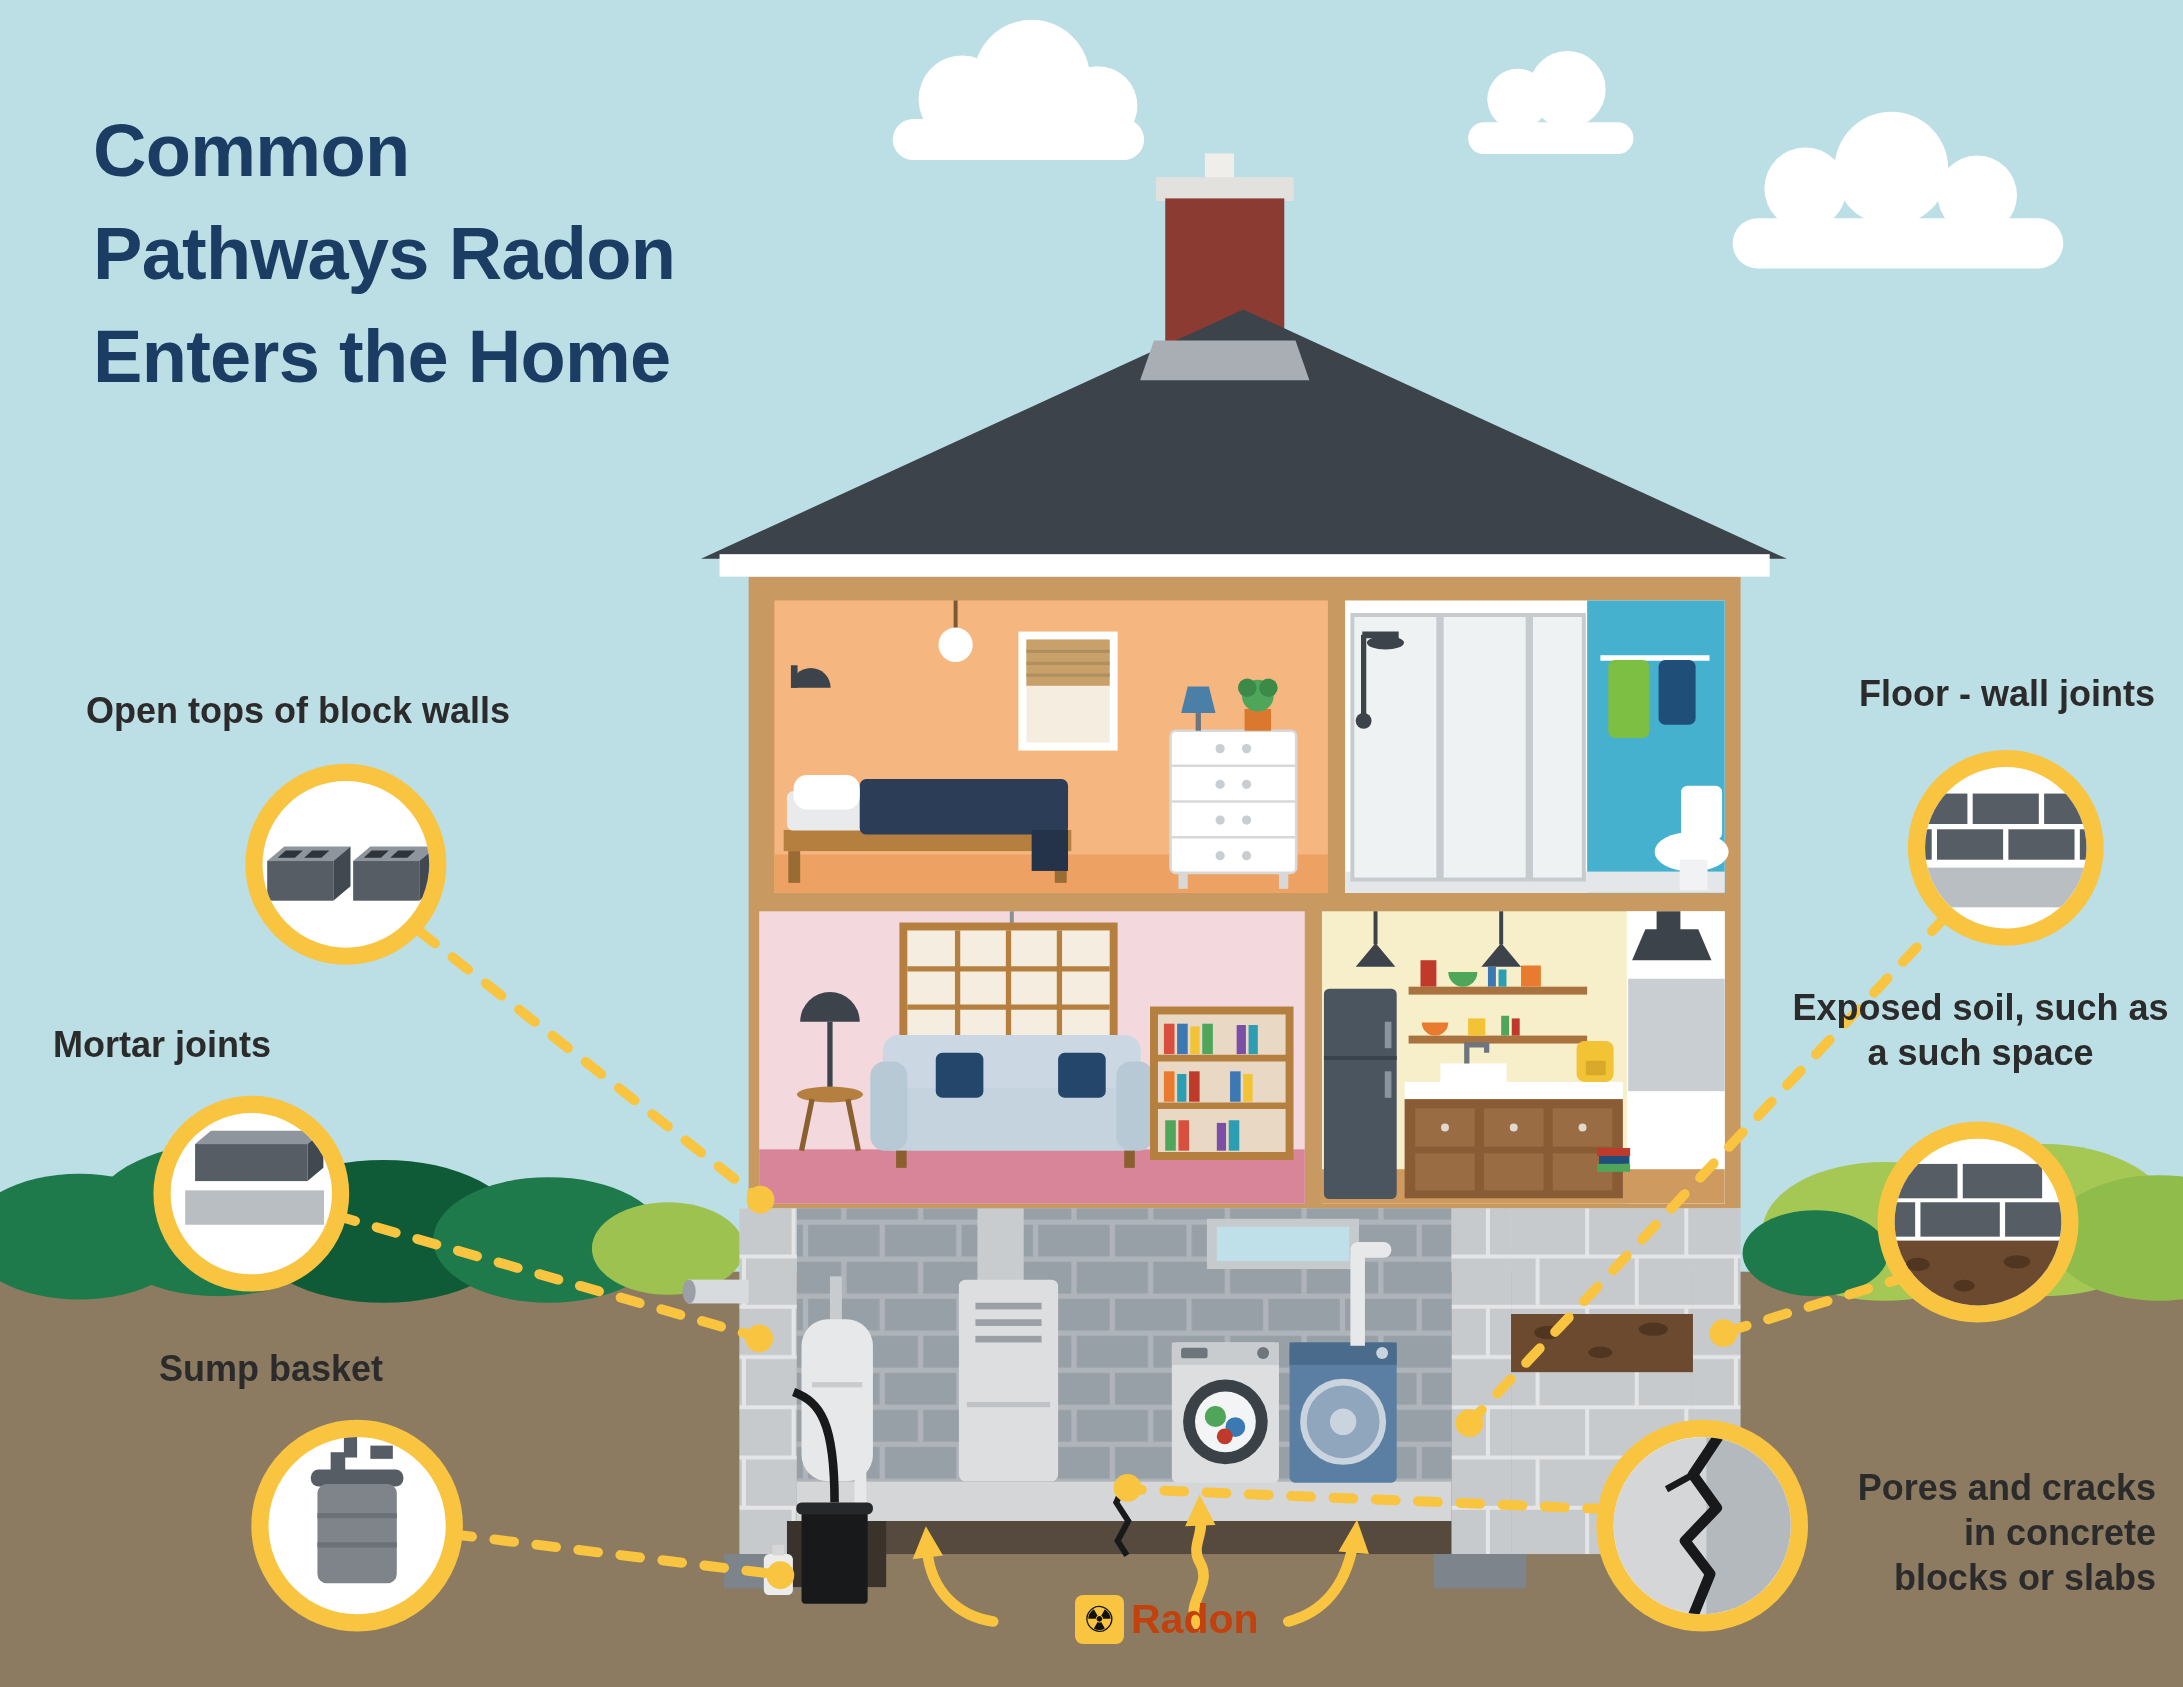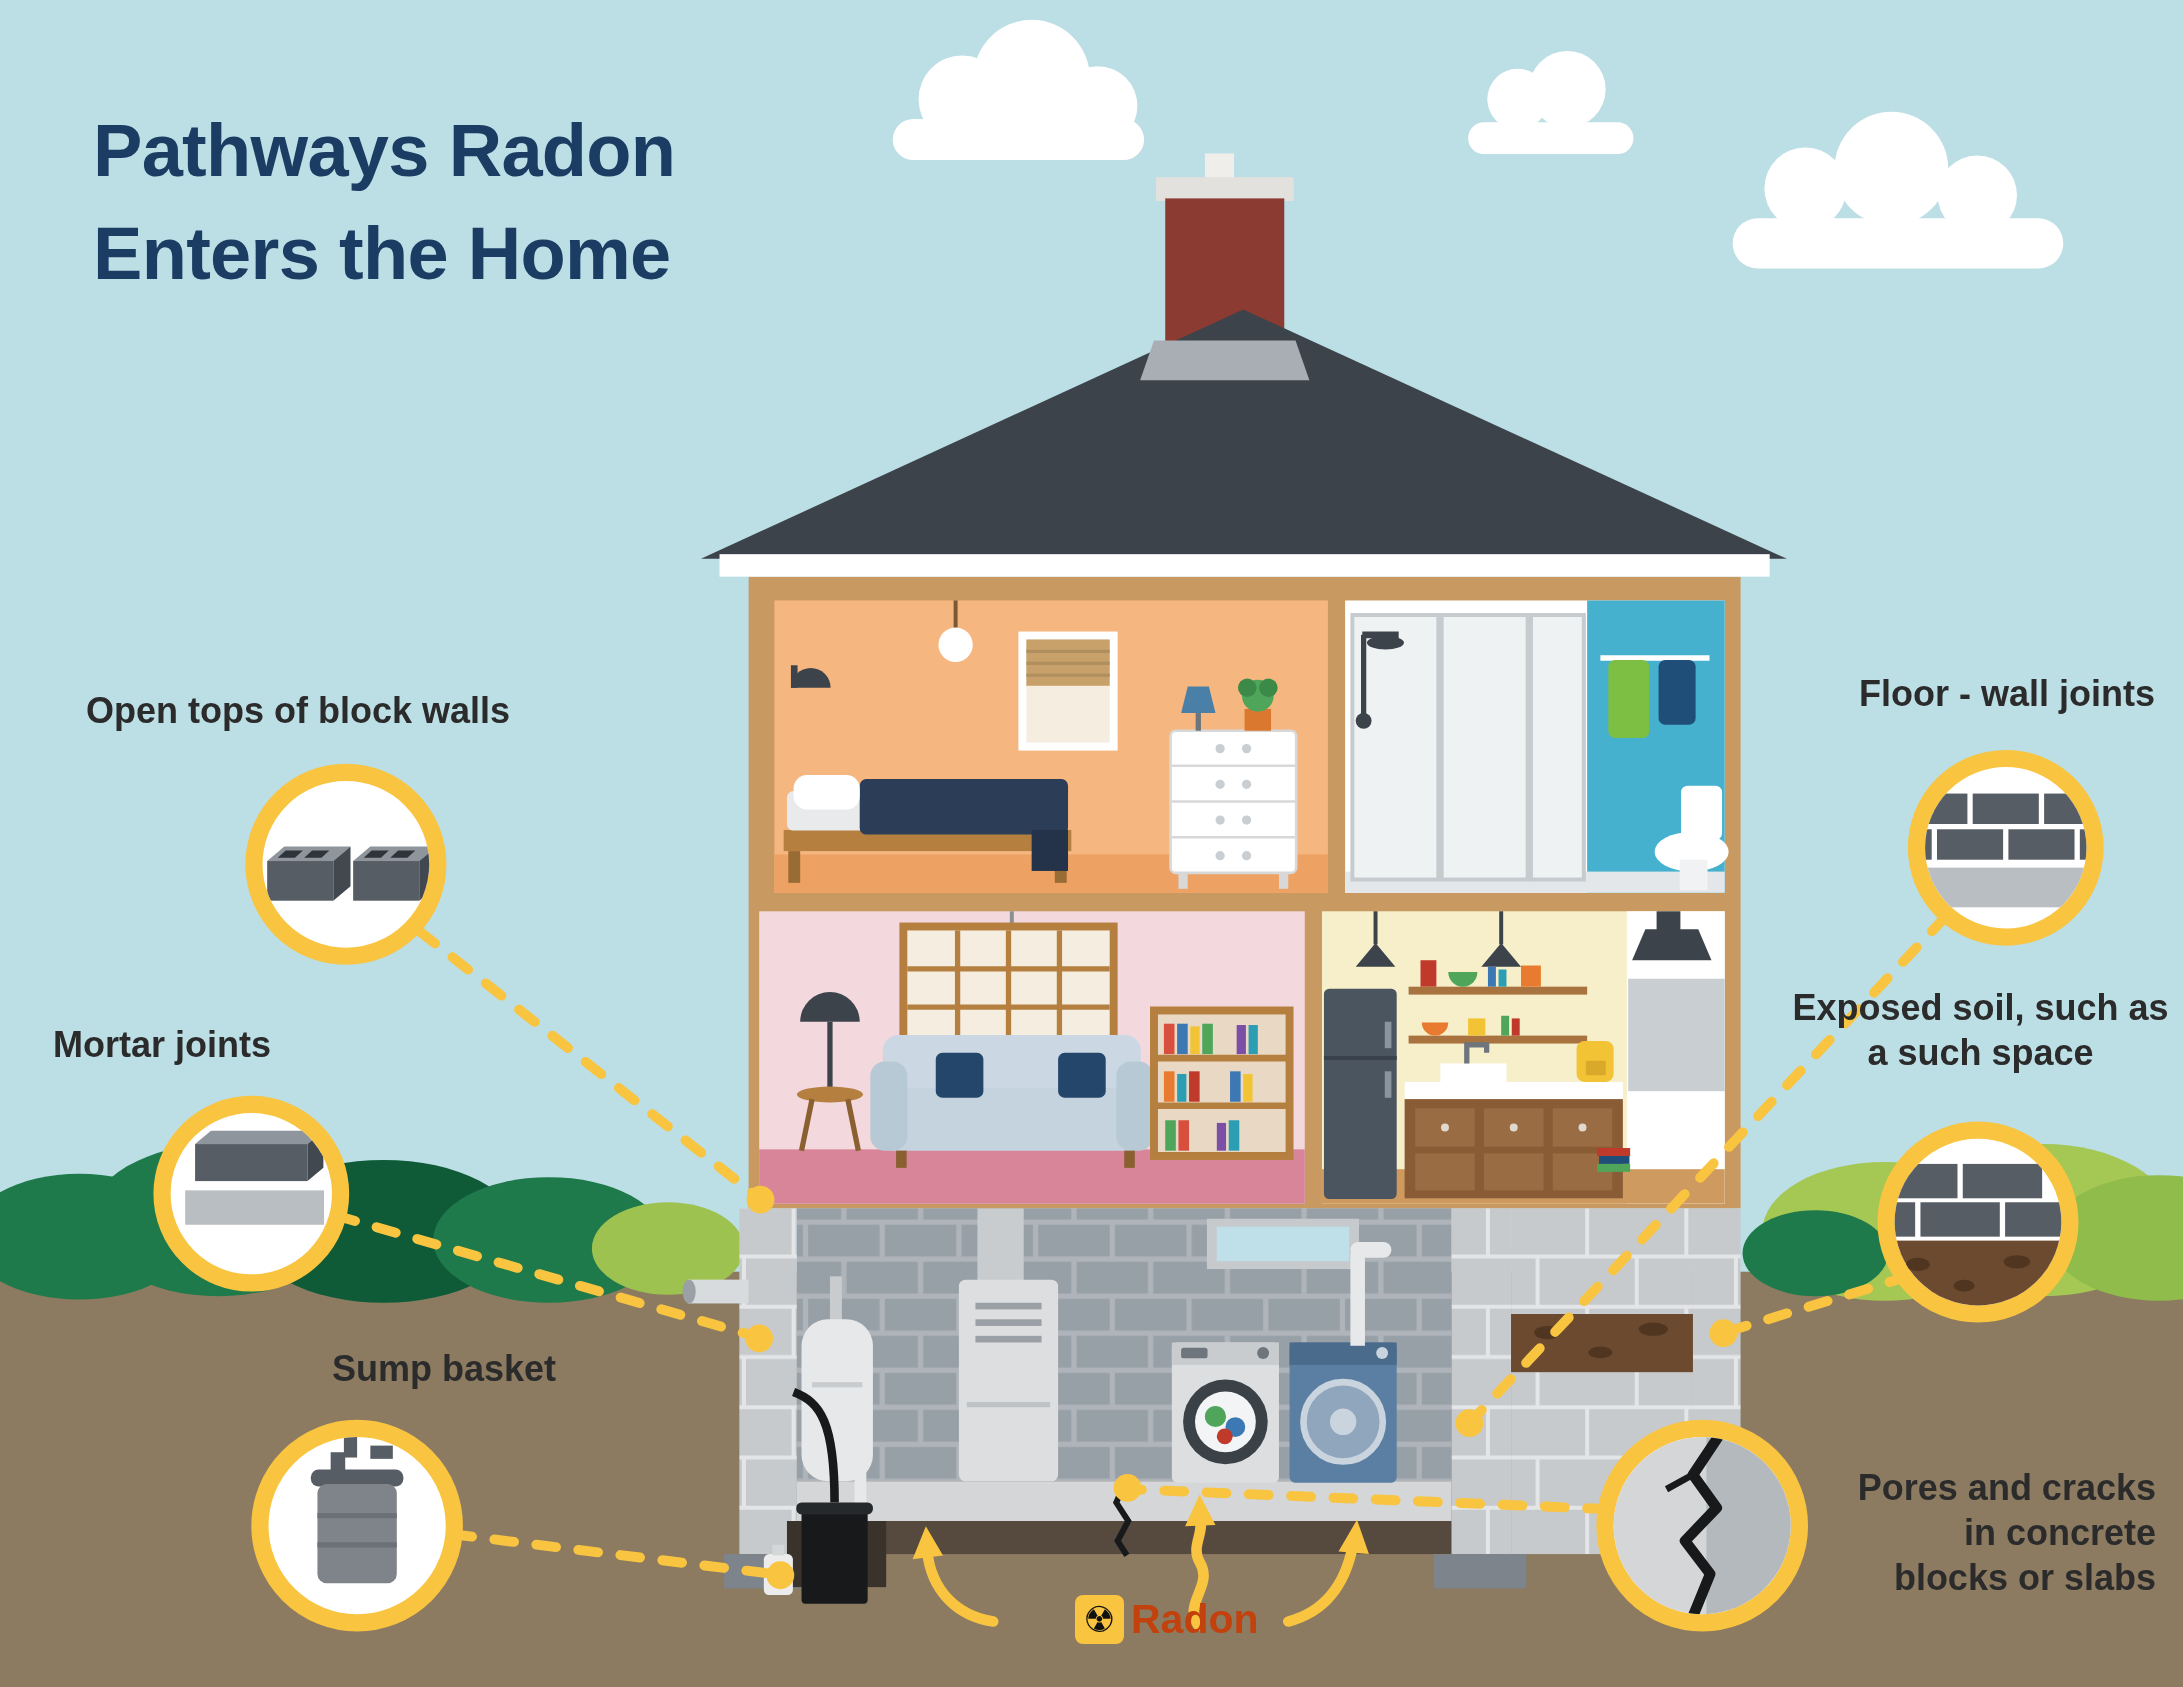--- a/index.html
+++ b/index.html
@@ -12,21 +12,21 @@
   .title{
     left:93px;top:99px;width:661px;
     font-size:74px;font-weight:800;color:#1B3D63;line-height:103px;
     letter-spacing:-0.7px;
   }
   .callout-label{
     font-size:36px;font-weight:600;color:#2B2B2B;line-height:1.25;
   }
   .lab-block-walls{left:86px;top:688px;width:523px;text-align:left;}
   .lab-mortar{left:53px;top:1022px;width:397px;text-align:left;}
-  .lab-sump{left:159px;top:1346px;width:397px;text-align:right;}
+  .lab-sump{left:159px;top:1346px;width:397px;text-align:left;}
   .lab-floor-wall{left:1822px;top:671px;width:370px;text-align:center;}
   .lab-soil{left:1779px;top:985px;width:403px;text-align:center;}
   .lab-pores{left:1845px;top:1465px;width:311px;text-align:right;}
   .radon-row{
     left:1075px;top:1595px;display:flex;align-items:center;
   }
   .rad-box{
     width:49px;height:49px;background:#F9C440;border-radius:8px;
     display:flex;align-items:center;justify-content:center;
     font-size:36px;color:#111;font-family:"DejaVu Sans",sans-serif;
@@ -503,20 +503,21 @@
     <path d="M1502,2452 C1448,2444 1408,2406 1402,2345"></path>
     <polygon points="1380,2358 1400,2308 1426,2352" fill="#F9C440" stroke="none"></polygon>
     <path d="M1812,2458 C1788,2424 1836,2398 1814,2362 C1800,2338 1822,2318 1814,2296"></path>
     <polygon points="1792,2308 1814,2260 1838,2306" fill="#F9C440" stroke="none"></polygon>
     <path d="M1948,2452 C2002,2438 2034,2398 2046,2336"></path>
     <polygon points="2024,2346 2052,2298 2070,2350" fill="#F9C440" stroke="none"></polygon>
   </g>
 </svg>
 
 <div class="overlay title">
+  <div>Common</div>
   <div>Pathways Radon</div>
   <div>Enters the Home</div>
 </div>
 
 <div class="overlay callout-label lab-block-walls">Open tops of block walls</div>
 <div class="overlay callout-label lab-mortar">Mortar joints</div>
 <div class="overlay callout-label lab-sump">Sump basket</div>
 <div class="overlay callout-label lab-floor-wall">Floor - wall joints</div>
 <div class="overlay callout-label lab-soil">Exposed soil, such as a such space</div>
 <div class="overlay callout-label lab-pores">Pores and cracks in concrete blocks or slabs</div>

